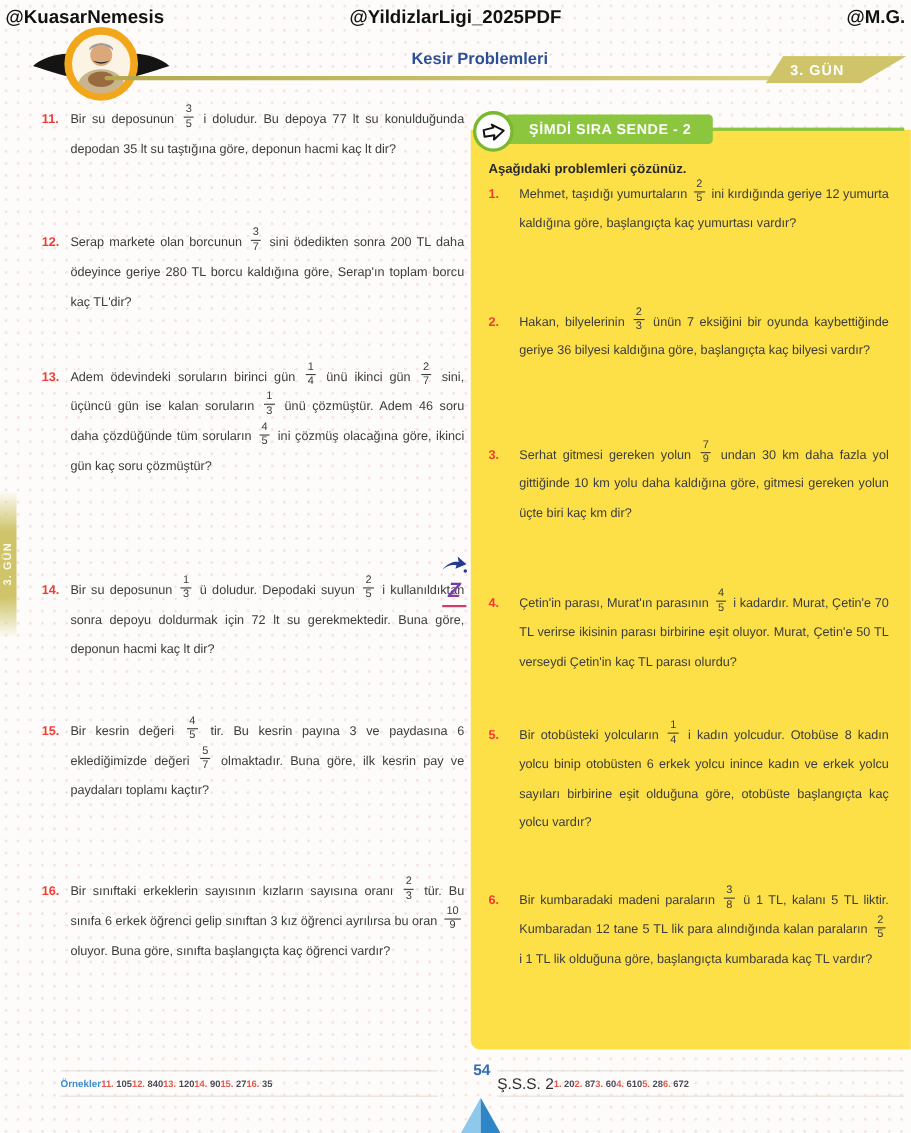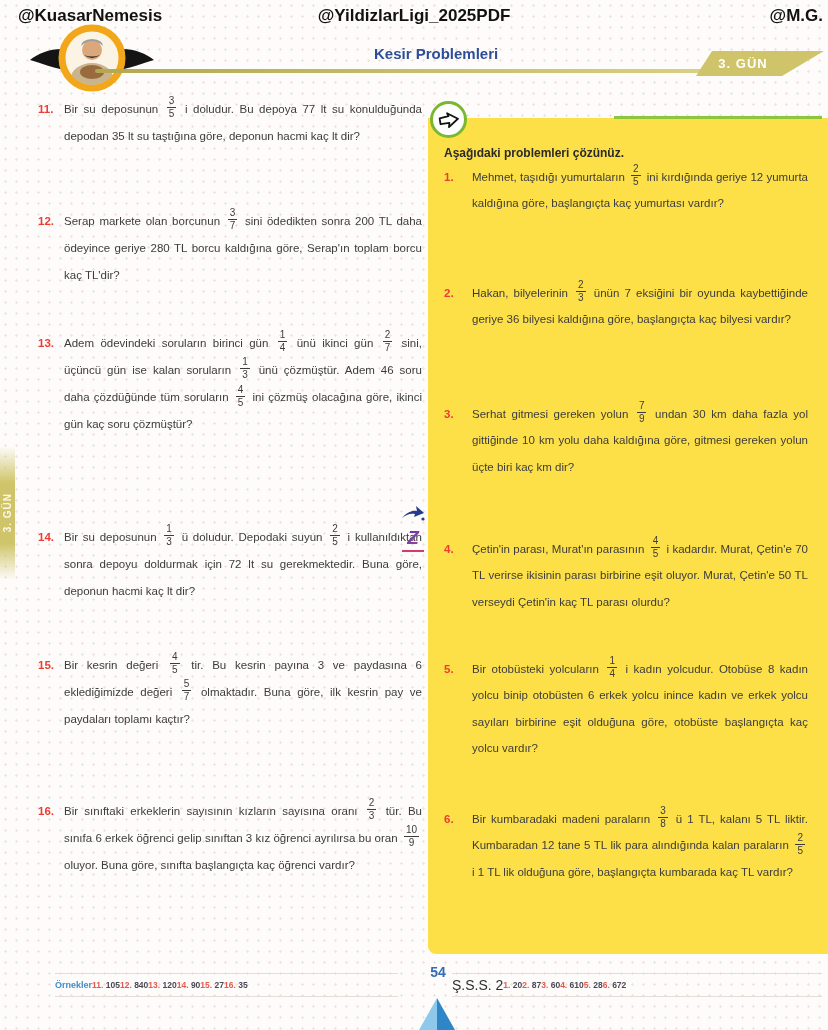--- a/index.html
+++ b/index.html
@@ -5,21 +5,21 @@
   * { margin:0; padding:0; box-sizing:border-box; }
   html,body { width:828px; height:1030px; }
   body { font-family:"Liberation Sans", sans-serif; background:#fdfcfa; position:relative; overflow:hidden; }
   #page { position:relative; width:828px; height:1030px; background:#fdfcfa; }
   #page::before{ content:""; position:absolute; inset:0;
     background-image:radial-gradient(circle, rgba(216,158,158,.28) 1px, transparent 1.4px);
     background-size:11px 11px; pointer-events:none; }
 
   
   .handles{ position:absolute; top:6px; left:0; right:0; height:22px; font-weight:bold; font-size:17px; color:#111; }
-  .handle-l{ position:absolute; left:18px; }
+  .handle-l{ position:absolute; left:5px; }
   .handle-c{ position:absolute; left:0; right:0; text-align:center; }
   .handle-r{ position:absolute; right:5px; }
 
   
   .logo{ position:absolute; left:28px; top:20px; width:130px; height:76px; }
 
   
   .gold-line{ position:absolute; left:95px; top:69px; width:612px; height:4px;
     background:linear-gradient(to right,#b3a84f,#d9d083); border-radius:2px; }
   .title{ position:absolute; left:374px; top:45px; font-size:15px; font-weight:bold; color:#2e4e96; }
@@ -139,20 +139,23 @@
     <div class="box-intro">Aşağıdaki problemleri çözünüz.</div>
     <div class="problem" style="top:46px"><span class="pnum">1.</span><span> Mehmet, taşıdığı yumurtaların <span class="frac"><span class="fnum">2</span><span class="fden">5</span></span> ini kırdığında geriye 12 yumurta kaldığına göre, başlangıçta kaç yumurtası vardır? </span></div>
     <div class="problem" style="top:162px"><span class="pnum">2.</span><span> Hakan, bilyelerinin <span class="frac"><span class="fnum">2</span><span class="fden">3</span></span> ünün 7 eksiğini bir oyunda kaybettiğinde geriye 36 bilyesi kaldığına göre, başlangıçta kaç bilyesi vardır? </span></div>
     <div class="problem" style="top:283px"><span class="pnum">3.</span><span> Serhat gitmesi gereken yolun <span class="frac"><span class="fnum">7</span><span class="fden">9</span></span> undan 30 km daha fazla yol gittiğinde 10 km yolu daha kaldığına göre, gitmesi gereken yolun üçte biri kaç km dir? </span></div>
     <div class="problem" style="top:418px"><span class="pnum">4.</span><span> Çetin'in parası, Murat'ın parasının <span class="frac"><span class="fnum">4</span><span class="fden">5</span></span> i kadardır. Murat, Çetin'e 70 TL verirse ikisinin parası birbirine eşit oluyor. Murat, Çetin'e 50 TL verseydi Çetin'in kaç TL parası olurdu? </span></div>
     <div class="problem" style="top:538px"><span class="pnum">5.</span><span> Bir otobüsteki yolcuların <span class="frac"><span class="fnum">1</span><span class="fden">4</span></span> i kadın yolcudur. Otobüse 8 kadın yolcu binip otobüsten 6 erkek yolcu inince kadın ve erkek yolcu sayıları birbirine eşit olduğuna göre, otobüste başlangıçta kaç yolcu vardır? </span></div>
     <div class="problem" style="top:688px"><span class="pnum">6.</span><span> Bir kumbaradaki madeni paraların <span class="frac"><span class="fnum">3</span><span class="fden">8</span></span> ü 1 TL, kalanı 5 TL liktir. Kumbaradan 12 tane 5 TL lik para alındığında kalan paraların <span class="frac"><span class="fnum">2</span><span class="fden">5</span></span> i 1 TL lik olduğuna göre, başlangıçta kumbarada kaç TL vardır? </span></div>
   </div>
 
   <div class="green-line"></div>
+  <div class="badge-pill">
+    <span>ŞİMDİ SIRA SENDE - 2</span>
+  </div>
   <div class="badge-circle">
     <svg width="22" height="16" viewBox="0 0 22 16">
       <path d="M2 5 L11 4 L10 1 L20 8 L10 15 L11 11 L2 11 Z" fill="#fff" stroke="#111" stroke-width="1.8" stroke-linejoin="round" transform="rotate(-8 11 8)"></path>
     </svg>
   </div>
 
   <div class="ansrow ansrow-left">
     <span class="ans-label-left">Örnekler</span>
 
   <span class="ans"><span class="anum">11.</span><span class="aval"> 105</span></span>

